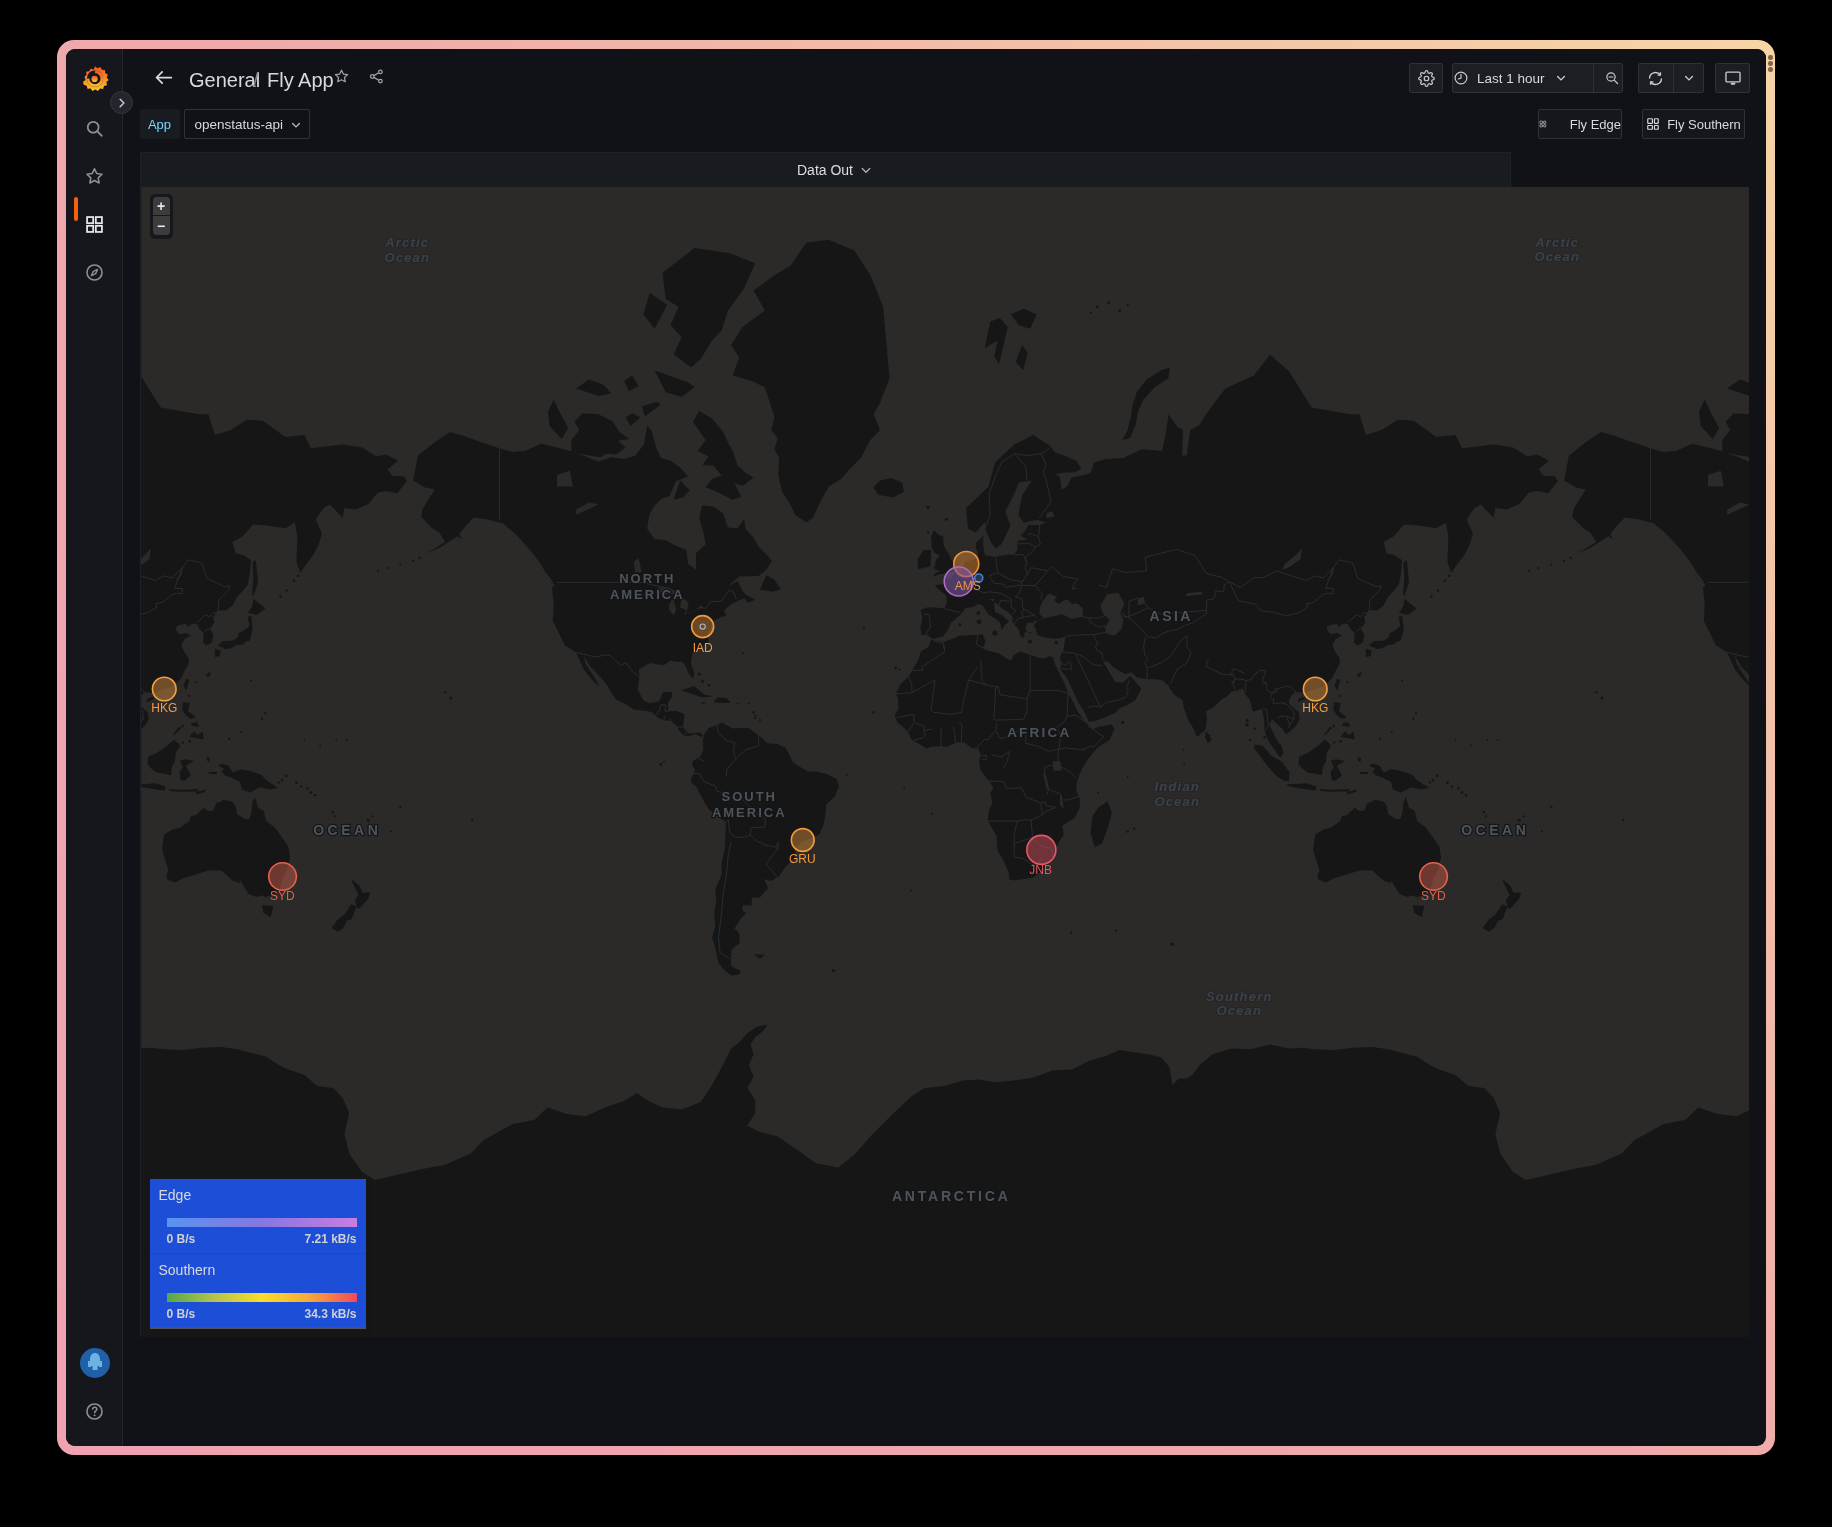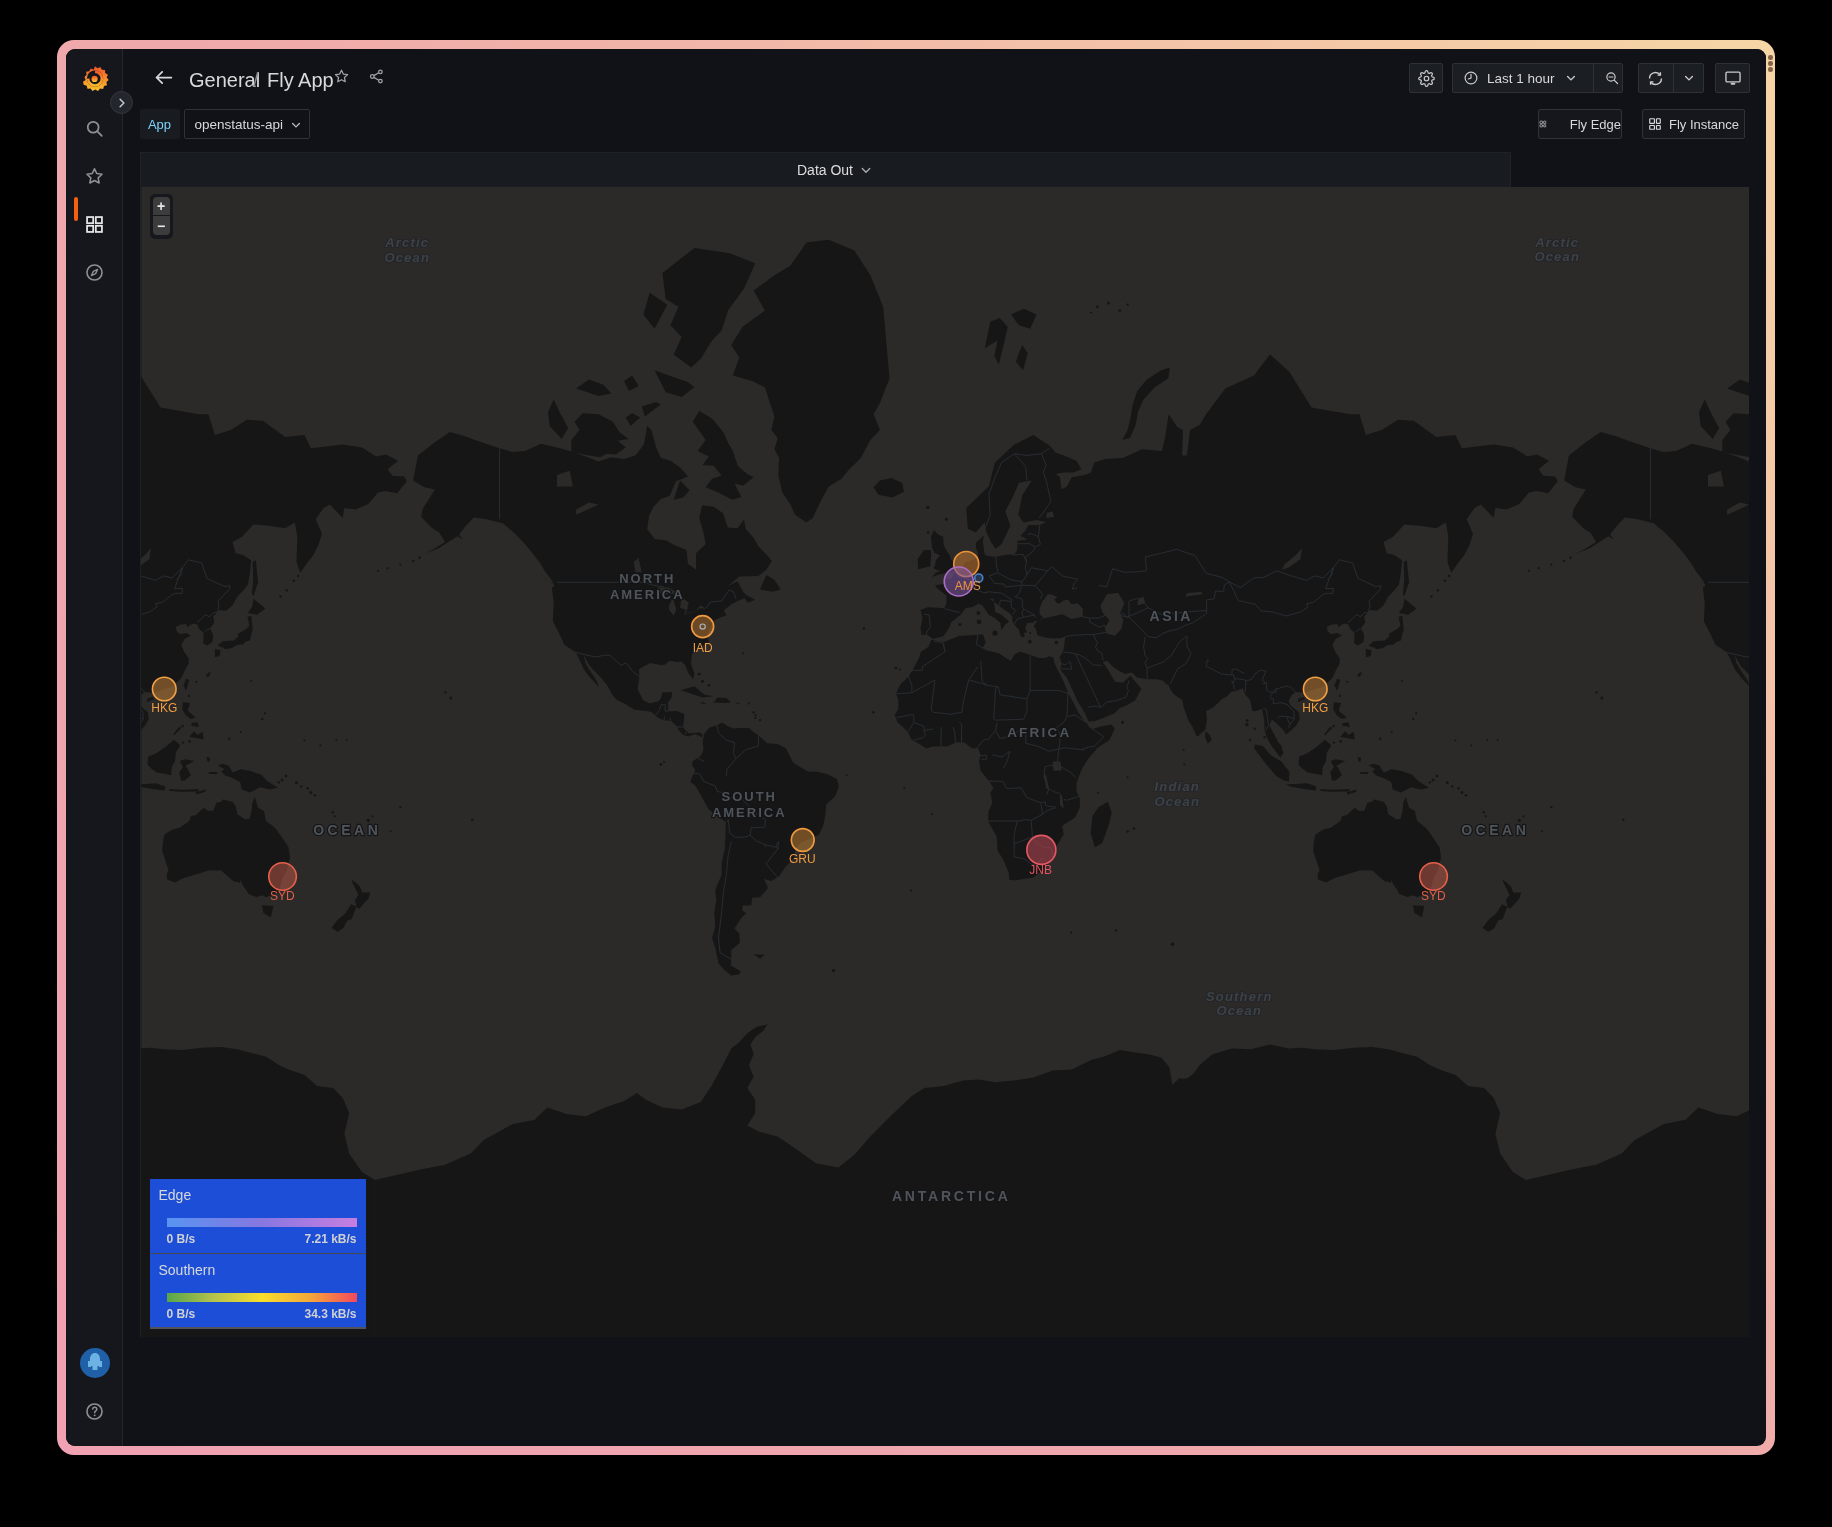--- a/index.html
+++ b/index.html
@@ -130,21 +130,21 @@
             <path d="M8.2 10.8l7-4M8.2 13.2l7 4" stroke="currentColor" stroke-width="1.8"></path>
           </svg>
         </div>
 
   <div class="tbtn" style="left:1286px;width:34px">
           <svg width="17" height="17" viewBox="0 0 24 24" fill="none" stroke="currentColor" stroke-width="1.7" stroke-linejoin="round">
             <circle cx="12" cy="12" r="3.2"></circle>
             <path d="M19.4 15a1.65 1.65 0 0 0 .33 1.82l.06.06a2 2 0 0 1 0 2.83 2 2 0 0 1-2.83 0l-.06-.06a1.65 1.65 0 0 0-1.82-.33 1.65 1.65 0 0 0-1 1.51V21a2 2 0 0 1-2 2 2 2 0 0 1-2-2v-.09A1.65 1.65 0 0 0 9 19.4a1.65 1.65 0 0 0-1.82.33l-.06.06a2 2 0 0 1-2.83 0 2 2 0 0 1 0-2.83l.06-.06a1.65 1.65 0 0 0 .33-1.82 1.65 1.65 0 0 0-1.51-1H3a2 2 0 0 1-2-2 2 2 0 0 1 2-2h.09A1.65 1.65 0 0 0 4.6 9a1.65 1.65 0 0 0-.33-1.82l-.06-.06a2 2 0 0 1 0-2.83 2 2 0 0 1 2.83 0l.06.06a1.65 1.65 0 0 0 1.82.33H9a1.65 1.65 0 0 0 1-1.51V3a2 2 0 0 1 2-2 2 2 0 0 1 2 2v.09a1.65 1.65 0 0 0 1 1.51 1.65 1.65 0 0 0 1.82-.33l.06-.06a2 2 0 0 1 2.83 0 2 2 0 0 1 0 2.83l-.06.06a1.65 1.65 0 0 0-.33 1.82V9a1.65 1.65 0 0 0 1.51 1H21a2 2 0 0 1 2 2 2 2 0 0 1-2 2h-.09a1.65 1.65 0 0 0-1.51 1z"></path>
           </svg>
         </div>
-  <div class="tbtn" style="left:1329px;width:171px;justify-content:flex-start;padding-left:10px">
+  <div class="tbtn" style="left:1329px;width:171px;justify-content:flex-start;">
      <svg width="16" height="16" viewBox="0 0 24 24">
             <circle cx="12" cy="12" r="8.8" fill="none" stroke="#c9cacc" stroke-width="1.8"></circle>
             <path d="M12 6.5V12l-4 1.5" fill="none" stroke="#c9cacc" stroke-width="1.8" stroke-linecap="round"></path>
           </svg>
           <span style="margin-left:8px;font-size:13.5px;font-weight:500;color:#d8d9da">Last 1 hour</span>
      <span style="margin-left:10px">
             <svg width="12" height="12" viewBox="0 0 16 16">
               <path d="M3.5 6l4.5 4.5L12.5 6" fill="none" stroke="#c9cacc" stroke-width="1.8" stroke-linecap="round"></path>
             </svg>
           </span>
@@ -200,21 +200,21 @@
         </svg>
         <span style="margin-left:23px;font-size:13px;font-weight:500">Fly Edge</span>
       </div>
 <div class="lbox" style="left:1576px;width:103px;white-space:nowrap;border:1px solid #2f3238;background:#15171c;justify-content:center;color:#d8d9da">
    <svg width="14" height="14" viewBox="0 0 24 24">
           <rect x="3" y="3" width="8" height="8" rx="1" fill="none" stroke="currentColor" stroke-width="2"></rect>
           <rect x="14.5" y="3" width="6.5" height="8" rx="1" fill="none" stroke="currentColor" stroke-width="2"></rect>
           <rect x="3" y="14.5" width="8" height="6.5" rx="1" fill="none" stroke="currentColor" stroke-width="2"></rect>
           <rect x="14.5" y="14.5" width="6.5" height="6.5" rx="1" fill="none" stroke="currentColor" stroke-width="2"></rect>
         </svg>
-        <span style="margin-left:7px;font-size:13px;font-weight:500">Fly Instance</span>
+        <span style="margin-left:7px;font-size:13px;font-weight:500">Fly Southern</span>
       </div>
 
 <div id="panel">
   <div id="phead">
           <span>Data Out</span>
           <svg width="12" height="12" viewBox="0 0 16 16" style="position:absolute;left:50%;margin-left:35px;top:11px">
             <path d="M3 6l5 5 5-5" fill="none" stroke="#aaacb0" stroke-width="1.8" stroke-linecap="round"></path>
           </svg>
         </div>
   <div id="pbody">

